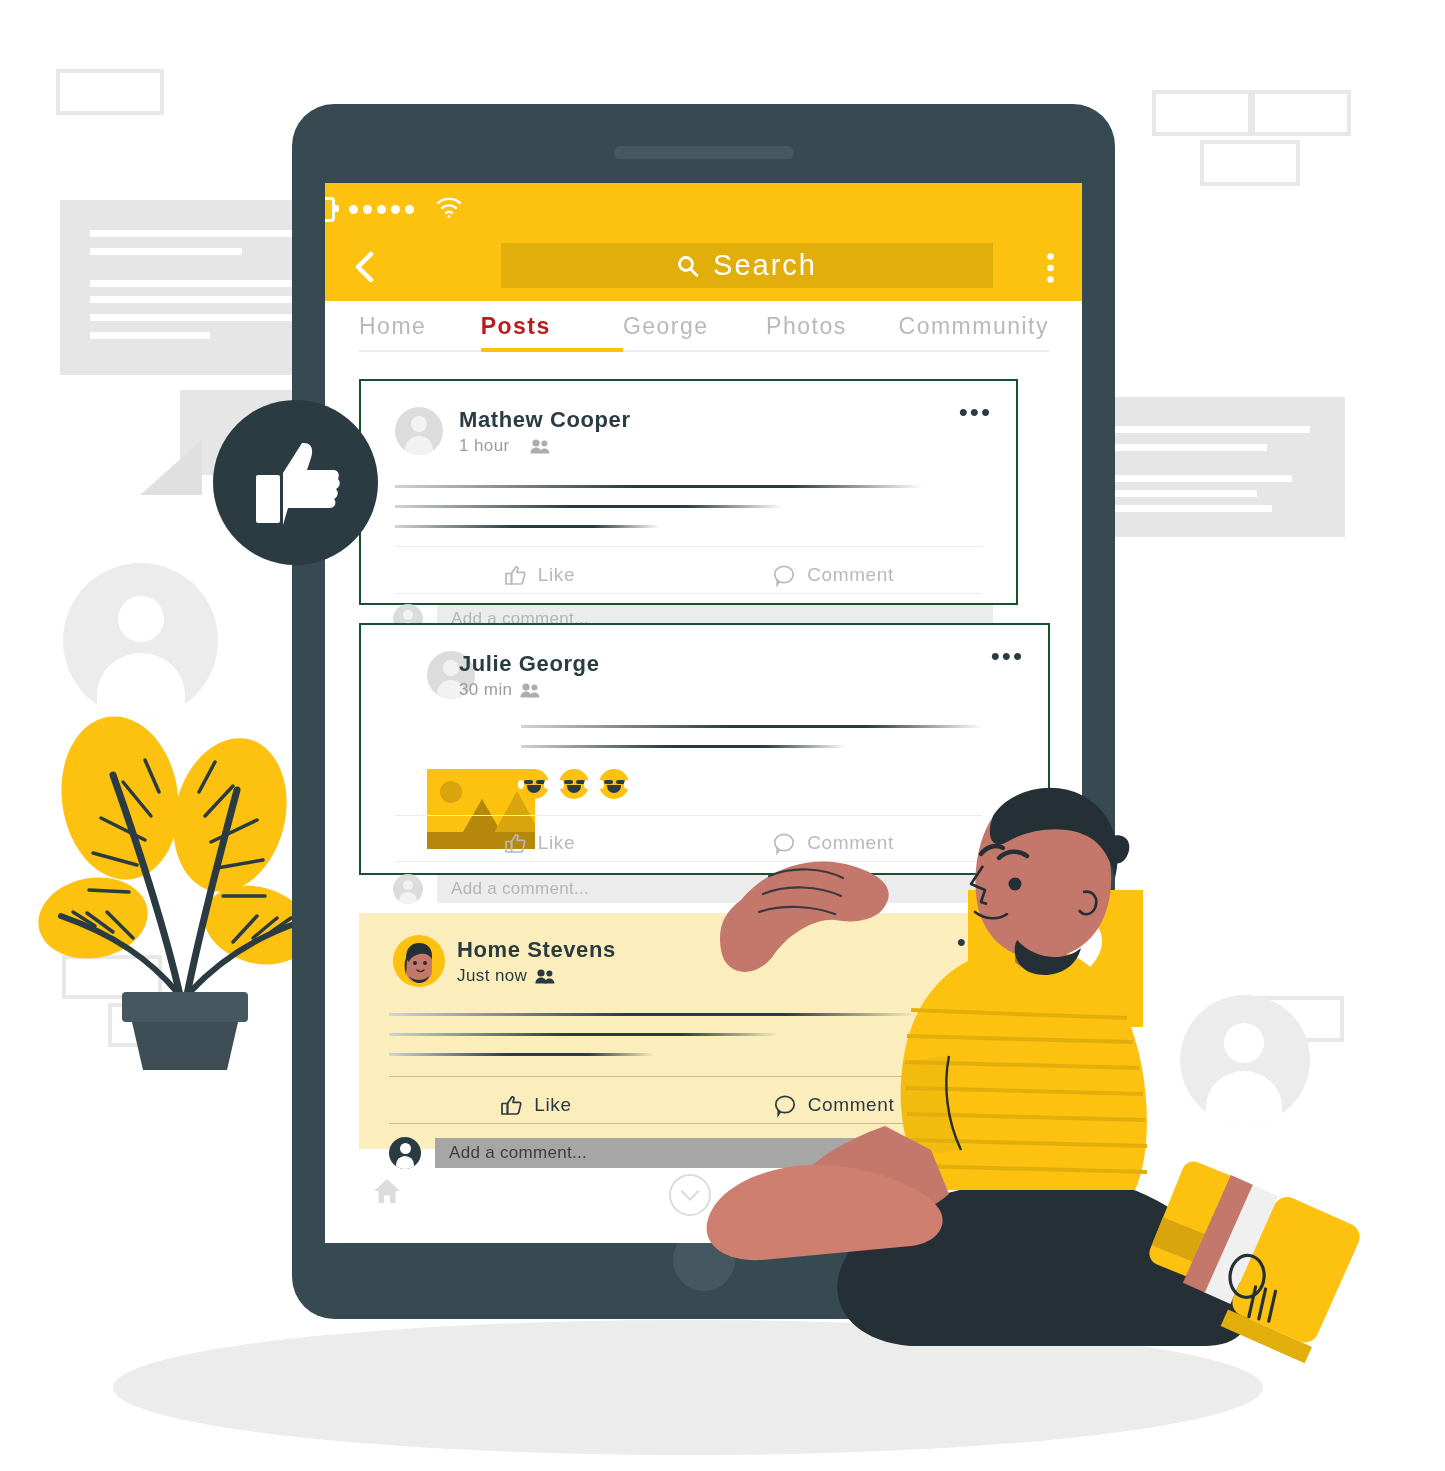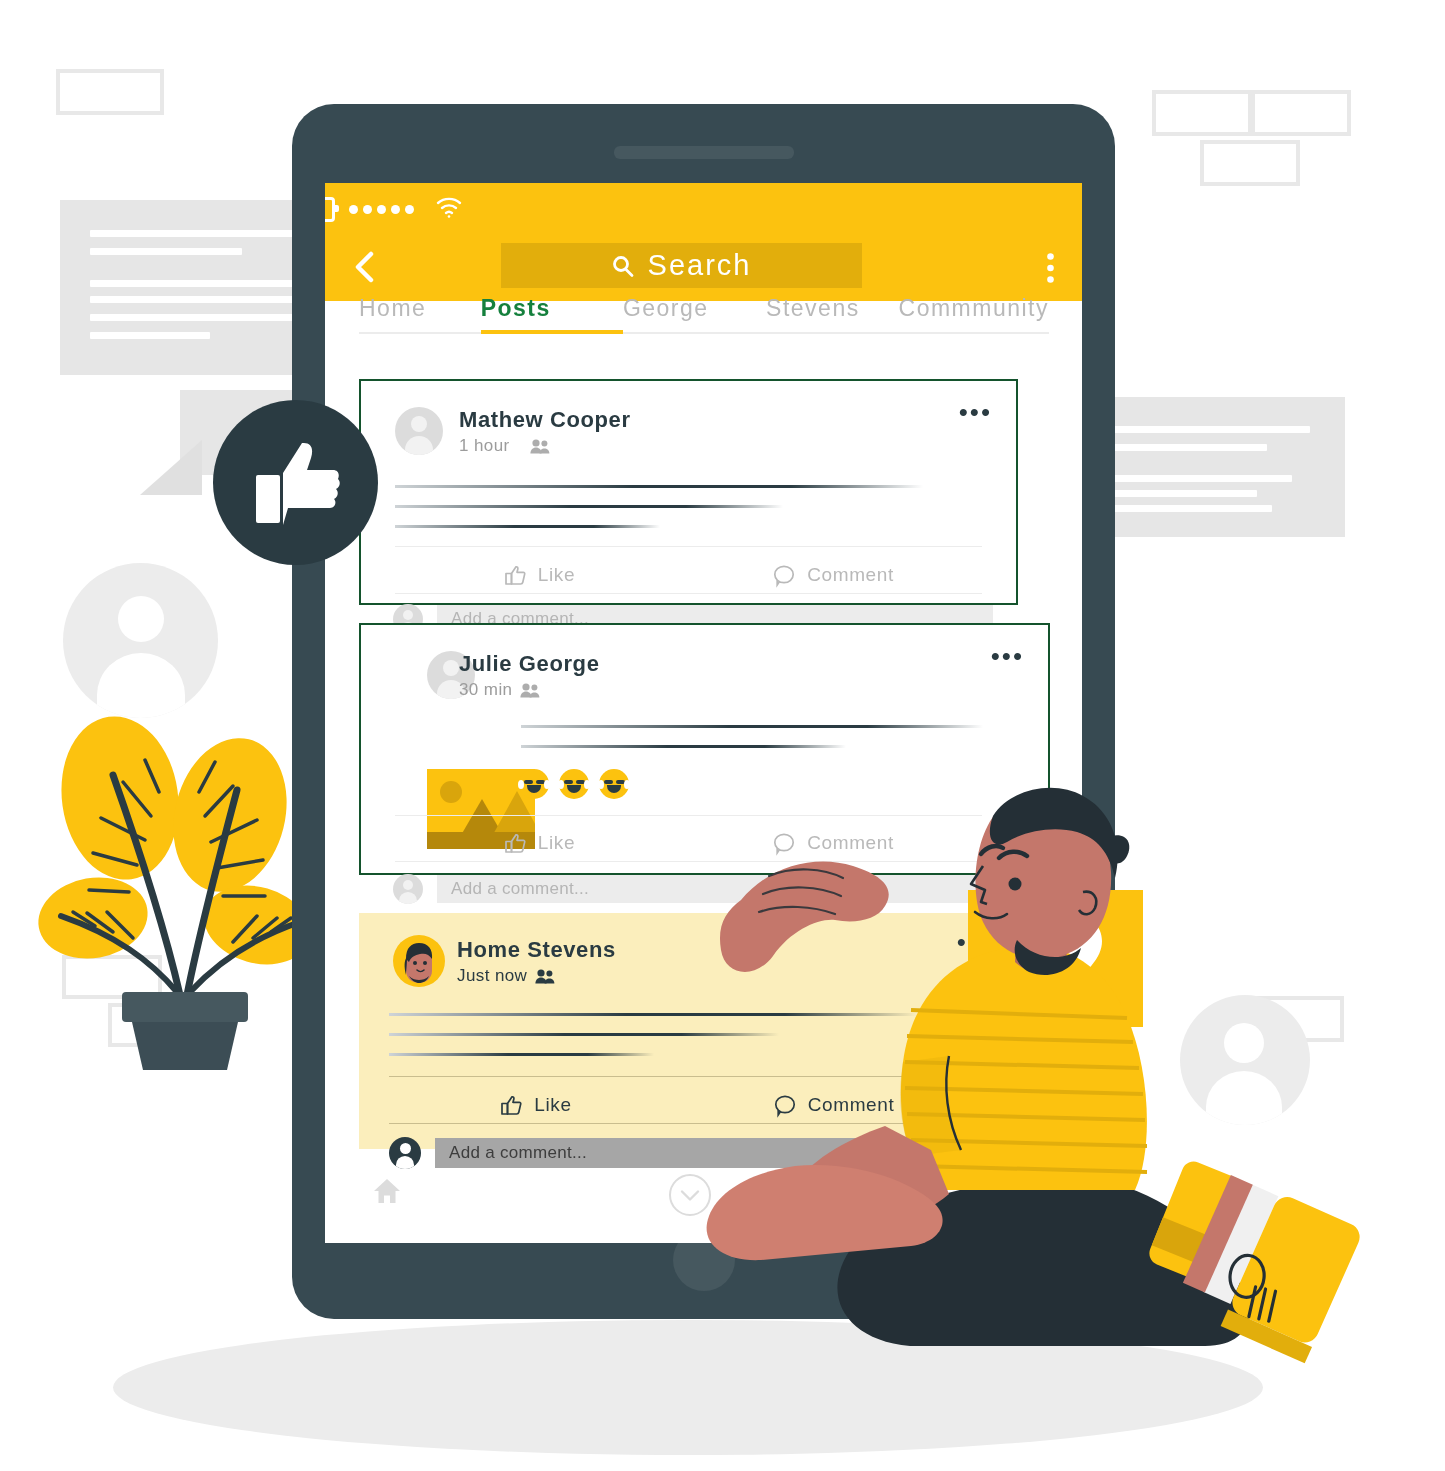--- a/index.html
+++ b/index.html
@@ -30,21 +30,21 @@
   .dot5{width:9px;height:9px;border-radius:50%;background:#fff;display:inline-block;margin-right:5px;}
   .appbar{background:#fcc20f;display:flex;align-items:center;}
   .searchbox{background:#e2ae0c;display:flex;align-items:center;justify-content:center;
              color:#fff;font-size:29px;letter-spacing:2px;}
   .battery{width:36px;height:19px;border:3px solid #fff;border-radius:4px;position:relative;}
   .battery:after{content:"";position:absolute;right:-7px;top:5px;width:4px;height:7px;background:#fff;border-radius:0 2px 2px 0;}
 
   
   .tabs{display:flex;align-items:flex-end;border-bottom:2px solid #ececec;}
   .tab{color:#b9b9b9;font-size:23px;letter-spacing:1.5px;padding-bottom:10px;position:relative;}
-  .tab.active{color:#15803d;font-weight:bold;}
+  .tab.active{color:#b91c1c;font-weight:bold;}
   .tab.active:after{content:"";position:absolute;left:0;right:0;bottom:-2px;height:4px;background:#fcc20f;}
 
   
   .card{background:#fff;border:2px solid #14532d;}
   .card.hl{background:#fbeebc;border:none;}
   .pname{font-size:22px;font-weight:bold;color:#2a3b42;letter-spacing:.6px;}
   .pmeta{font-size:17px;color:#9c9c9c;letter-spacing:.4px;}
   .card.hl .pmeta{color:#2a3b42;}
   .pav{border-radius:50%;background:#dcdcdc;overflow:hidden;position:relative;}
   .pav .head{position:absolute;border-radius:50%;background:#f2f2f2;}
@@ -180,43 +180,43 @@
         </div>
         <div class="abs battery" style="right:32px;top:14px;"></div>
       </div>
 
       <div class="abs appbar" style="left:0;top:48px;width:757px;height:70px;">
         <div class="abs" style="left:28px;top:20px;">
           <svg width="22" height="32" viewBox="0 0 22 32" fill="none" stroke="#fff" stroke-width="4.5" stroke-linecap="round" stroke-linejoin="round">
               <path d="M18 3 L5 16 L18 29"></path>
             </svg>
         </div>
-        <div class="abs searchbox" style="left:176px;top:12px;width:361px;height:45px;">
+        <div class="abs searchbox" style="left:176px;top:12px;width:492px;height:45px;">
           <span style="margin-right:14px;display:inline-flex;">
             <svg width="22" height="22" viewBox="0 0 22 22" fill="none" stroke="#fff" stroke-width="2.8" stroke-linecap="round">
                 <circle cx="9" cy="9" r="6.5"></circle>
                 <path d="M14 14.4 L20 20.4"></path>
               </svg>
           </span>
           <span>Search</span>
         </div>
         <div class="abs" style="right:28px;top:22px;">
           <svg width="7" height="30" viewBox="0 0 7 30">
               <circle cx="3.5" cy="3.5" r="3.3" fill="#fff"></circle>
               <circle cx="3.5" cy="15" r="3.3" fill="#fff"></circle>
               <circle cx="3.5" cy="26.5" r="3.3" fill="#fff"></circle>
             </svg>
         </div>
       </div>
 
-      <div class="abs tabs" style="left:34px;top:112px;width:690px;">
+      <div class="abs tabs" style="left:34px;top:130px;width:690px;">
         <div class="tab" style="width:124px;"><span>Home</span></div>
         <div class="tab active" style="width:145px;"><span>Posts</span></div>
         <div class="tab" style="width:146px;"><span>George</span></div>
-        <div class="tab" style="width:135px;"><span>Stevens</span></div>
+        <div class="tab" style="width:135px;"><span>Photos</span></div>
         <div class="tab"><span>Commmunity</span></div>
       </div>
 
       <div class="abs card" style="left:34px;top:196px;width:655px;height:222px;">
         <div class="abs pav" style="left:34px;top:26px;width:48px;height:48px;">
           <div class="head" style="left:16px;top:9px;width:16px;height:16px;"></div>
           <div class="body" style="left:10px;top:29px;width:28px;height:22px;"></div>
         </div>
         <div class="abs pname" style="left:98px;top:26px;">Mathew Cooper</div>
         <div class="abs" style="left:98px;top:55px;display:flex;align-items:center;gap:20px;">

